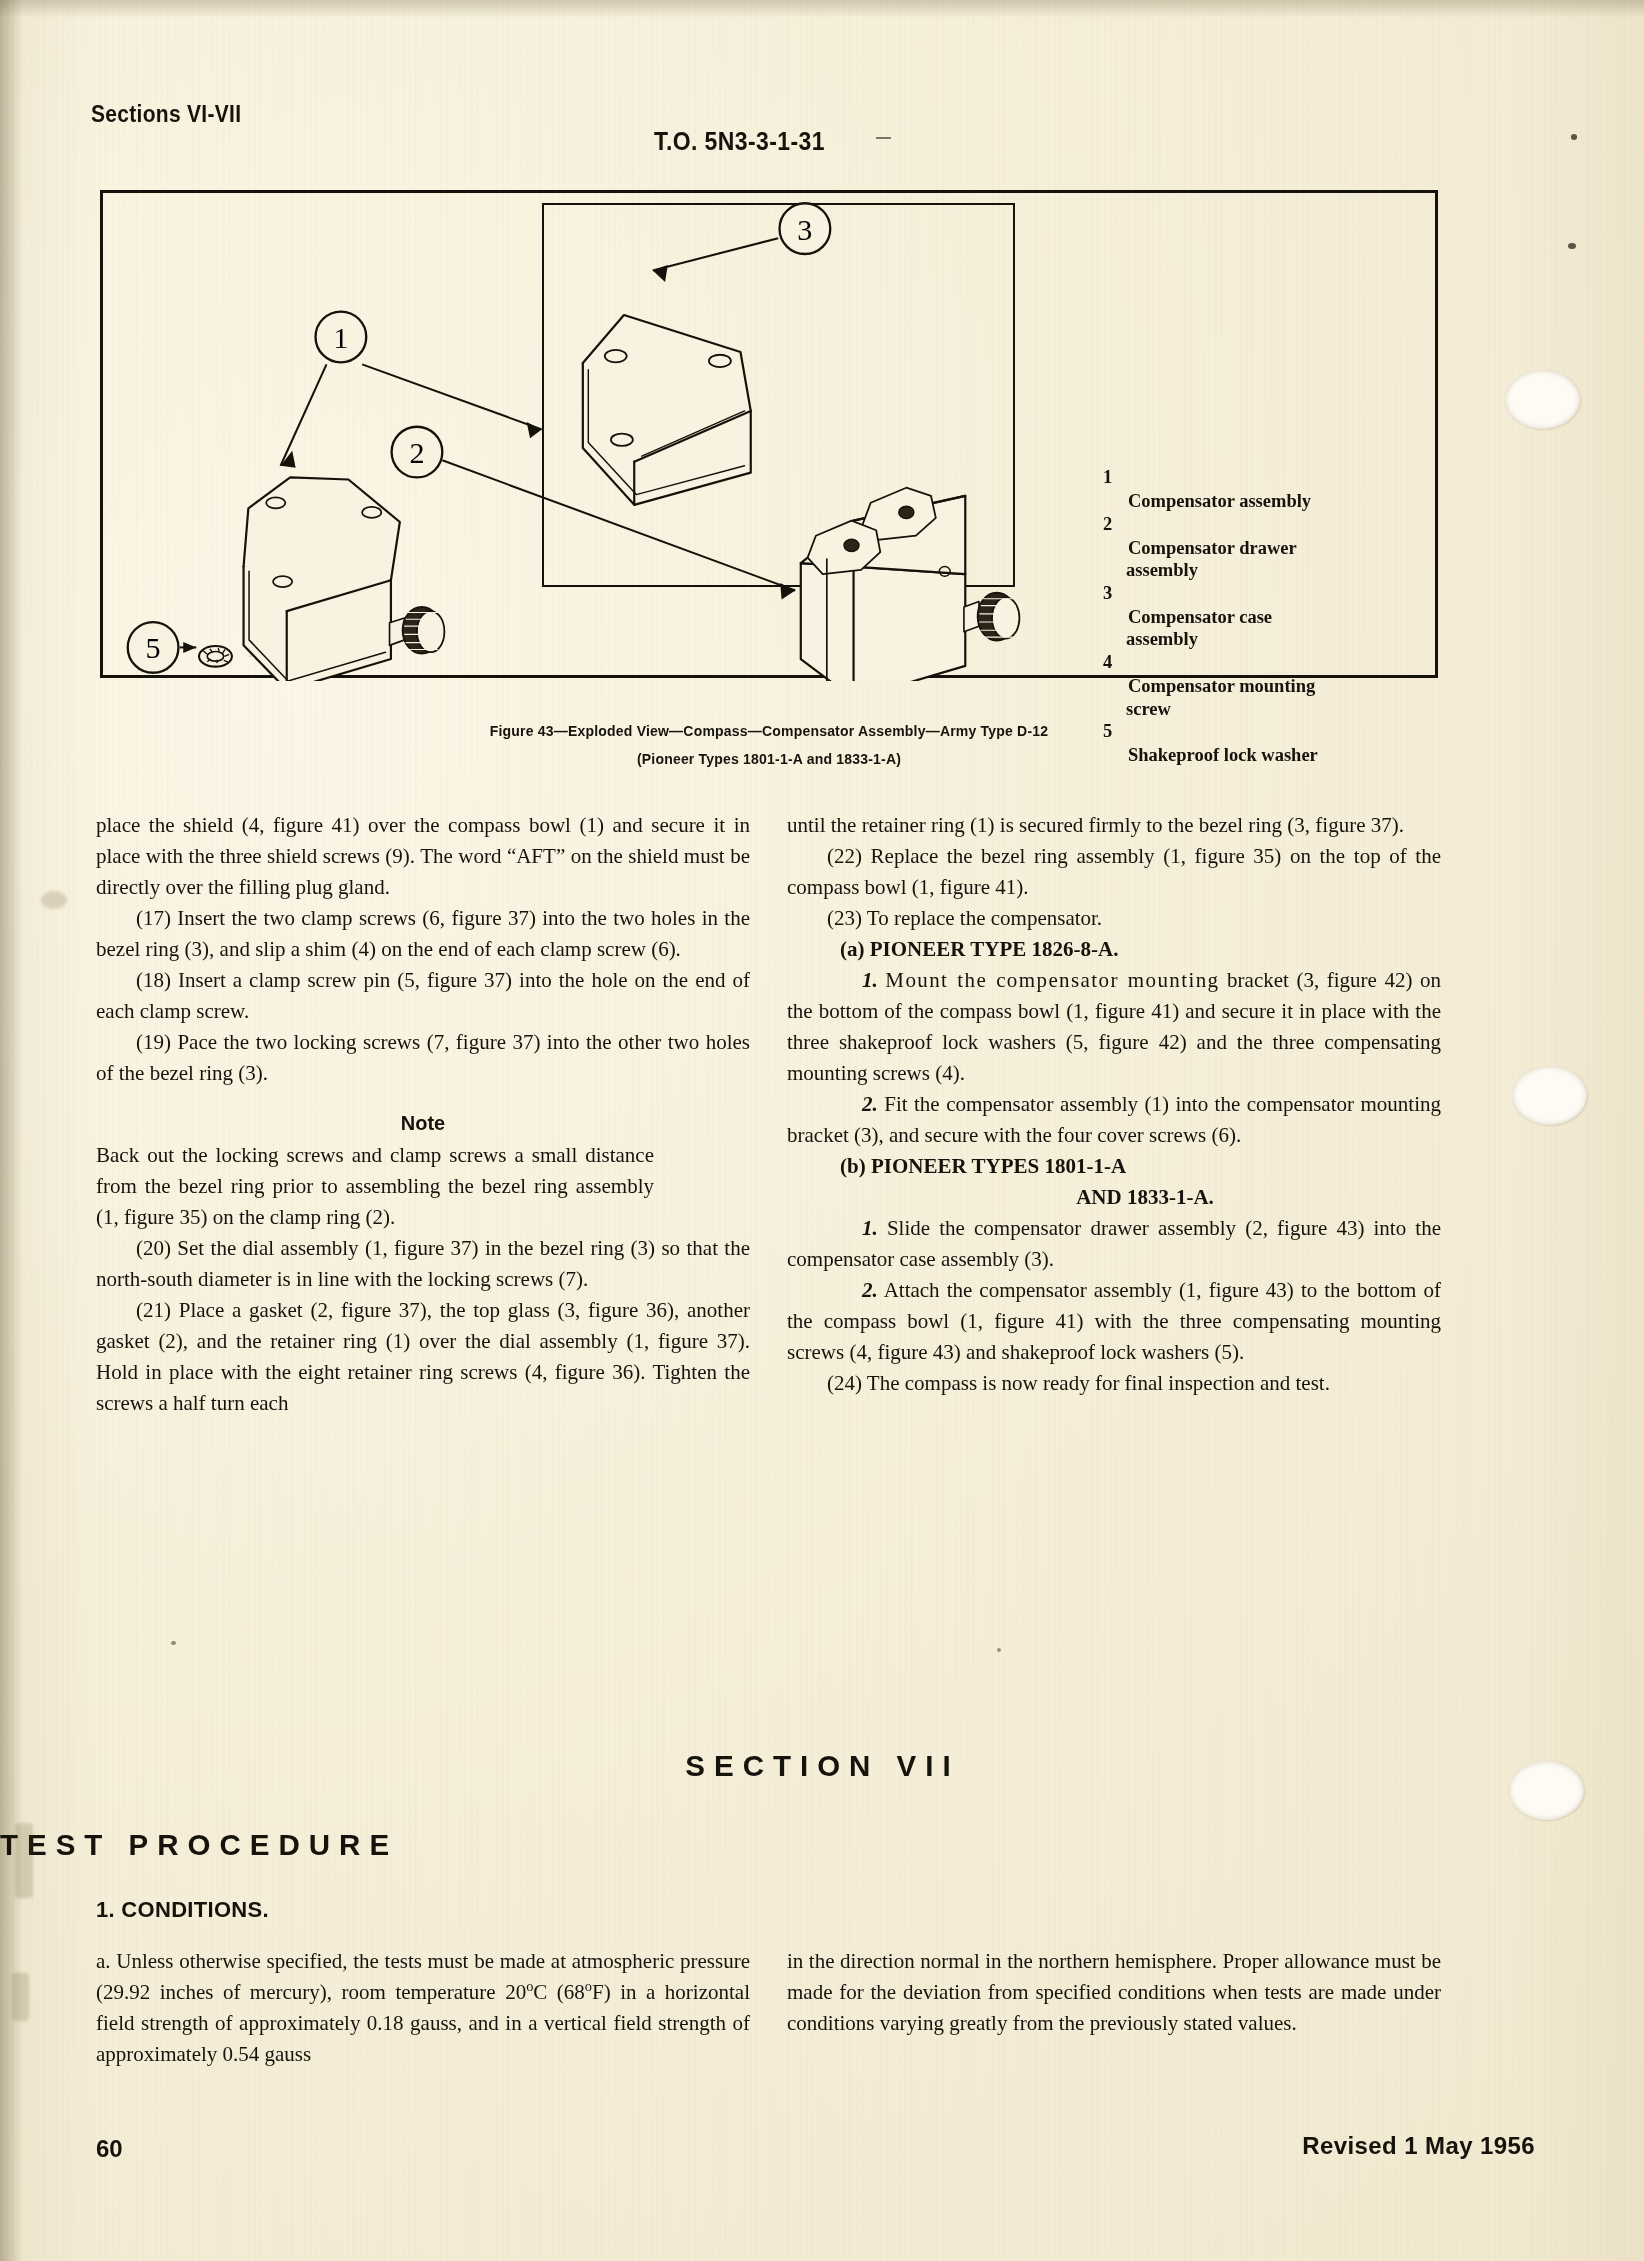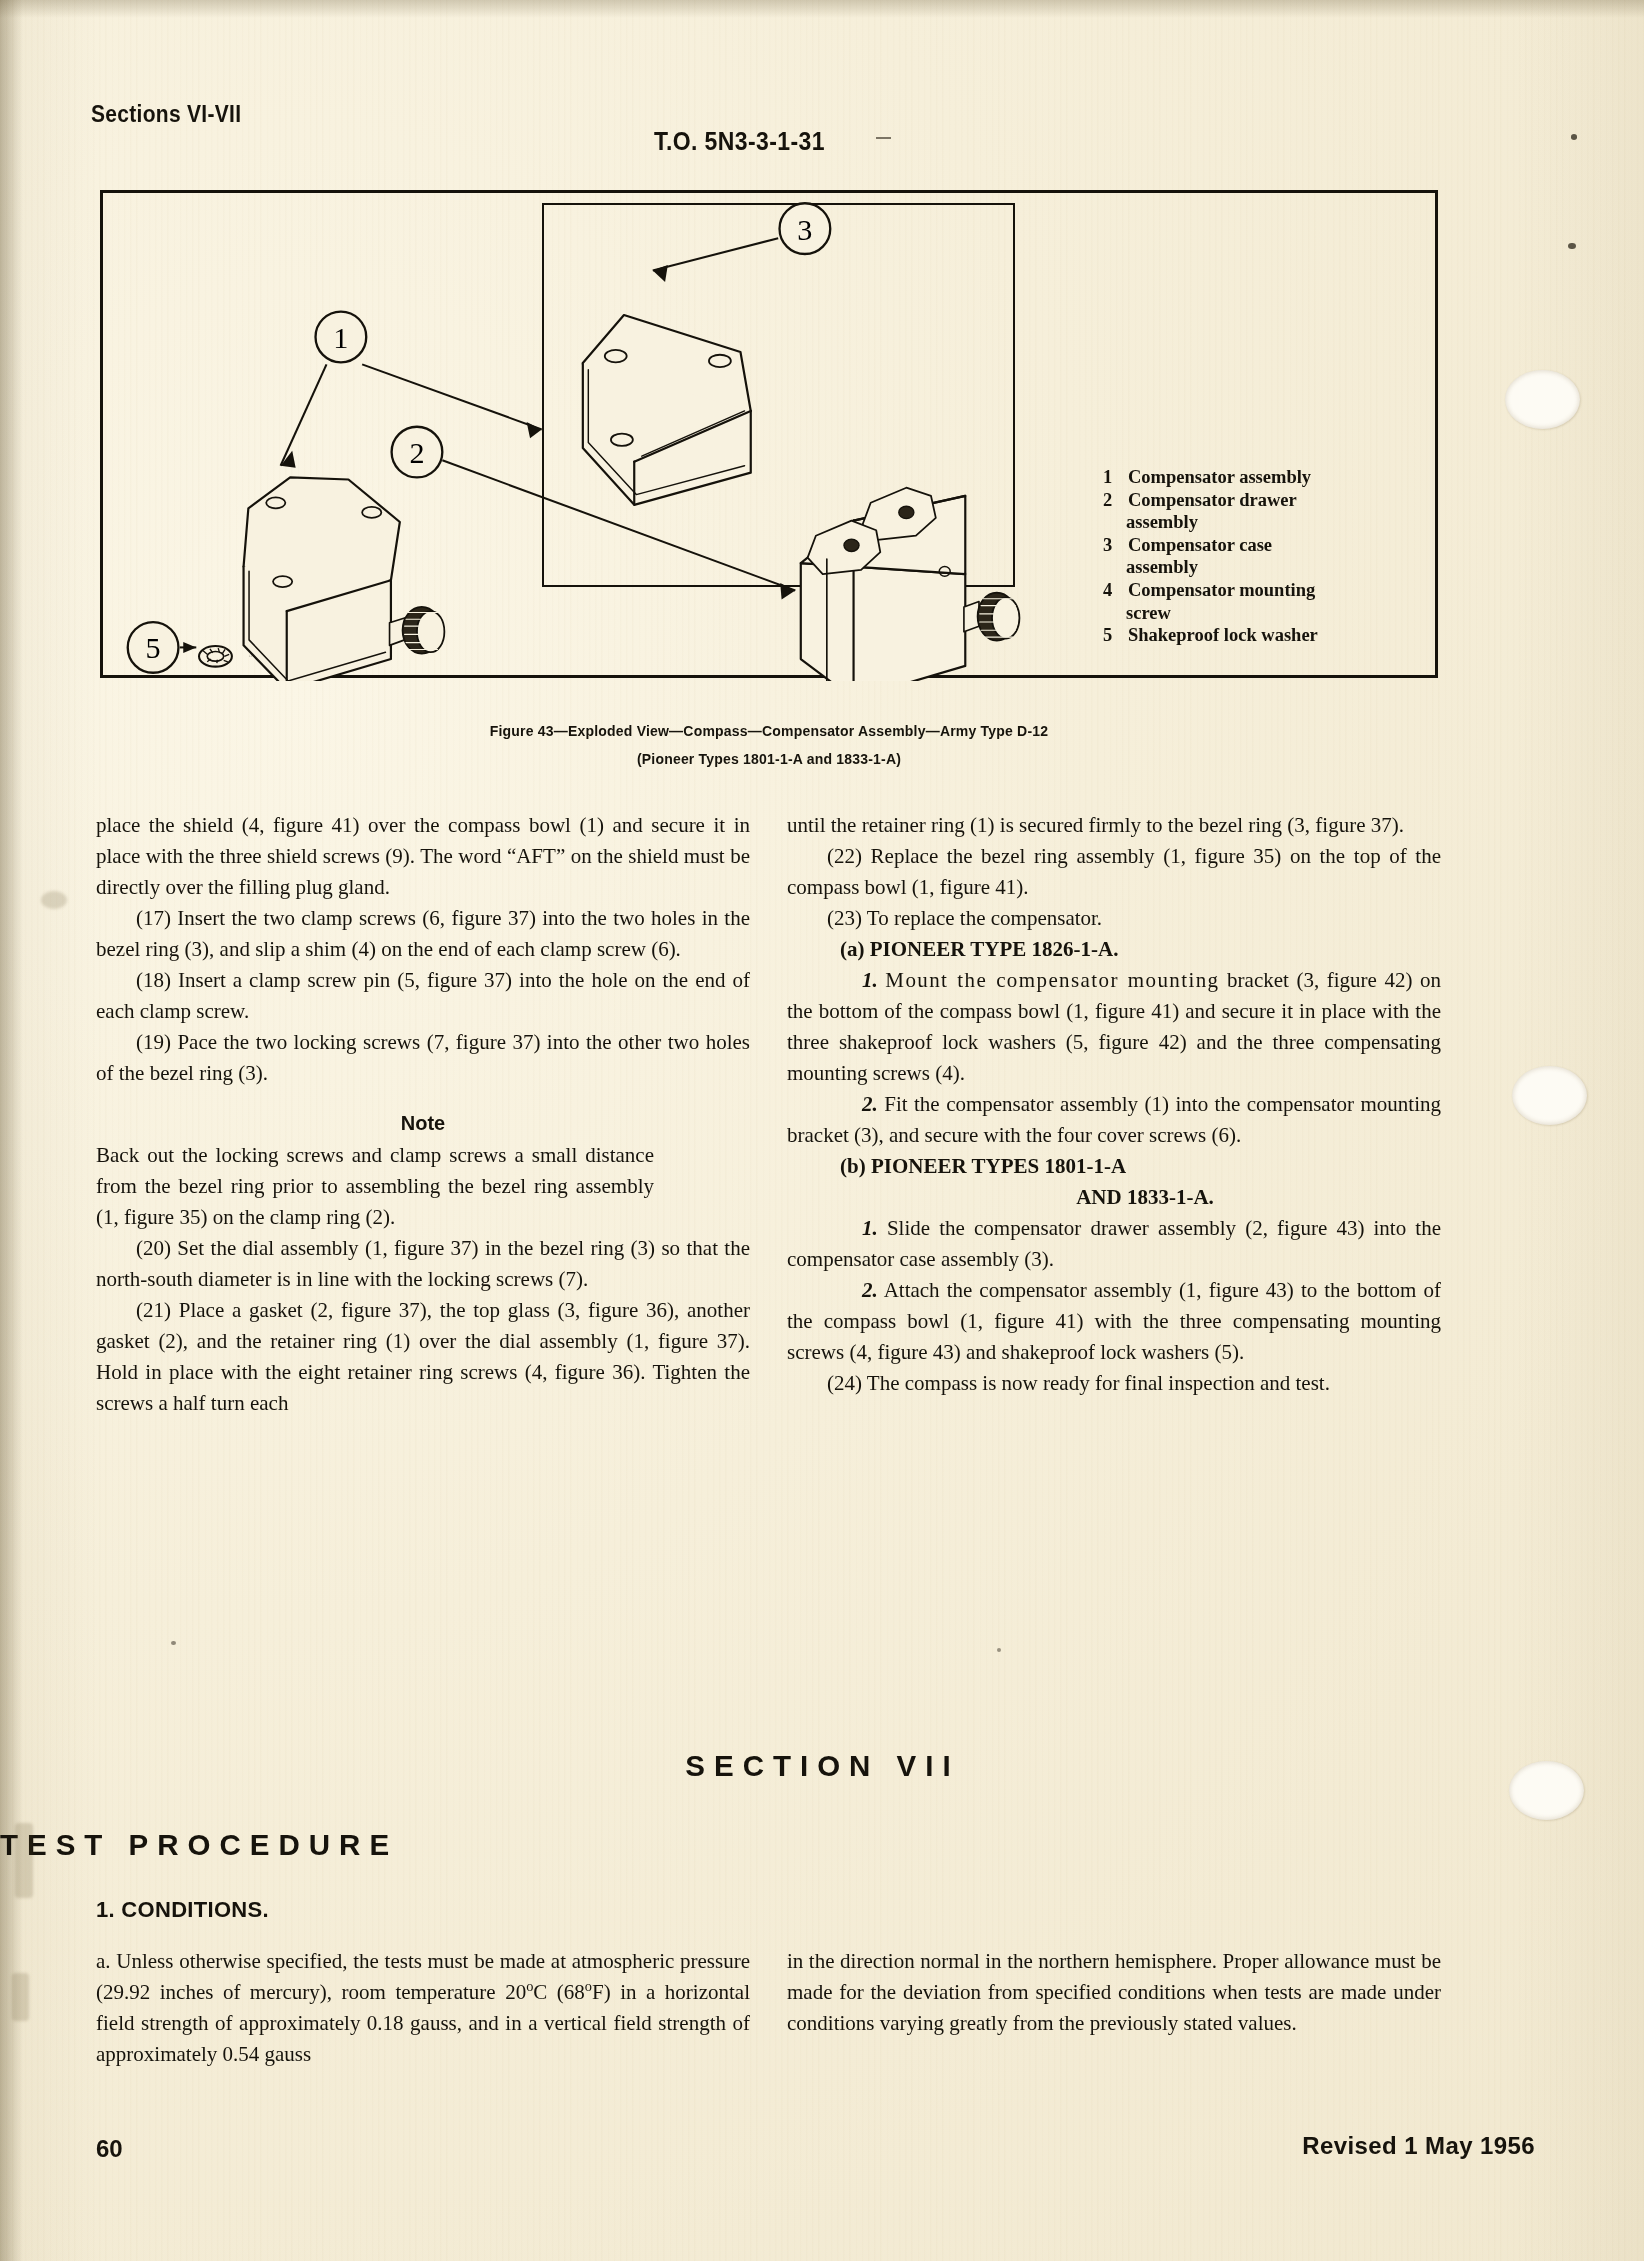--- a/index.html
+++ b/index.html
@@ -63,21 +63,21 @@
 
   
   .legend{
     position:absolute;left:1103px;top:466px;
     font-family:"Liberation Serif", serif;
     font-size:18.5px;line-height:22.6px;
     font-weight:600;
   }
   .legend-row{display:flex;}
   .legend-num{width:25px;flex:0 0 25px;}
-  .legend-txt{white-space:pre-line;}
+  .legend-txt{white-space:pre-line;margin-top:24px;}
   .legend-cont{margin-left:23px;}
 
   
   .fig-caption{
     position:absolute;left:100px;top:717px;width:1338px;
     text-align:center;
     font-family:"Liberation Sans", sans-serif;
     font-weight:bold;font-size:14px;line-height:28px;
     letter-spacing:0.2px;
   }
@@ -325,21 +325,21 @@
     <div class="note-head">Note</div>
     <p class="note-body">Back out the locking screws and clamp screws a small distance from the bezel ring prior to assembling the bezel ring assembly (1, figure 35) on the clamp ring (2).</p>
     <p class="p-ind p-gap">(20) Set the dial assembly (1, figure 37) in the bezel ring (3) so that the north-south diameter is in line with the locking screws (7).</p>
     <p class="p-ind p-gap">(21) Place a gasket (2, figure 37), the top glass (3, figure 36), another gasket (2), and the retainer ring (1) over the dial assembly (1, figure 37). Hold in place with the eight retainer ring screws (4, figure 36). Tighten the screws a half turn each</p>
   </div>
 
   <div class="col col-right">
     <p>until the retainer ring (1) is secured firmly to the bezel ring (3, figure 37).</p>
     <p class="p-ind p-gap">(22) Replace the bezel ring assembly (1, figure 35) on the top of the compass bowl (1, figure 41).</p>
     <p class="p-ind p-gap">(23) To replace the compensator.</p>
-    <p class="sub-a caps">(a) PIONEER TYPE 1826-1-A.</p>
+    <p class="sub-a caps">(a) PIONEER TYPE 1826-8-A.</p>
     <p class="sub-num"><i>1.</i> <span class="spaced">Mount the compensator mounting</span><span> bracket (3, figure 42) on the bottom of the compass bowl (1, figure 41) and secure it in place with the three shakeproof lock washers (5, figure 42) and the three compensating mounting screws (4).</span></p>
     <p class="sub-num"><i>2.</i><span> Fit the compensator assembly (1) into the compensator mounting bracket (3), and secure with the four cover screws (6).</span></p>
     <p class="sub-a caps">(b) PIONEER TYPES 1801-1-A</p>
     <p class="sub-center caps" style="padding-left:62px;">AND 1833-1-A.</p>
     <p class="sub-num"><i>1.</i><span> Slide the compensator drawer assembly (2, figure 43) into the compensator case assembly (3).</span></p>
     <p class="sub-num"><i>2.</i><span> Attach the compensator assembly (1, figure 43) to the bottom of the compass bowl (1, figure 41) with the three compensating mounting screws (4, figure 43) and shakeproof lock washers (5).</span></p>
     <p class="p-ind">(24) The compass is now ready for final inspection and test.</p>
   </div>
 
   <div class="sec-title">SECTION VII</div>

